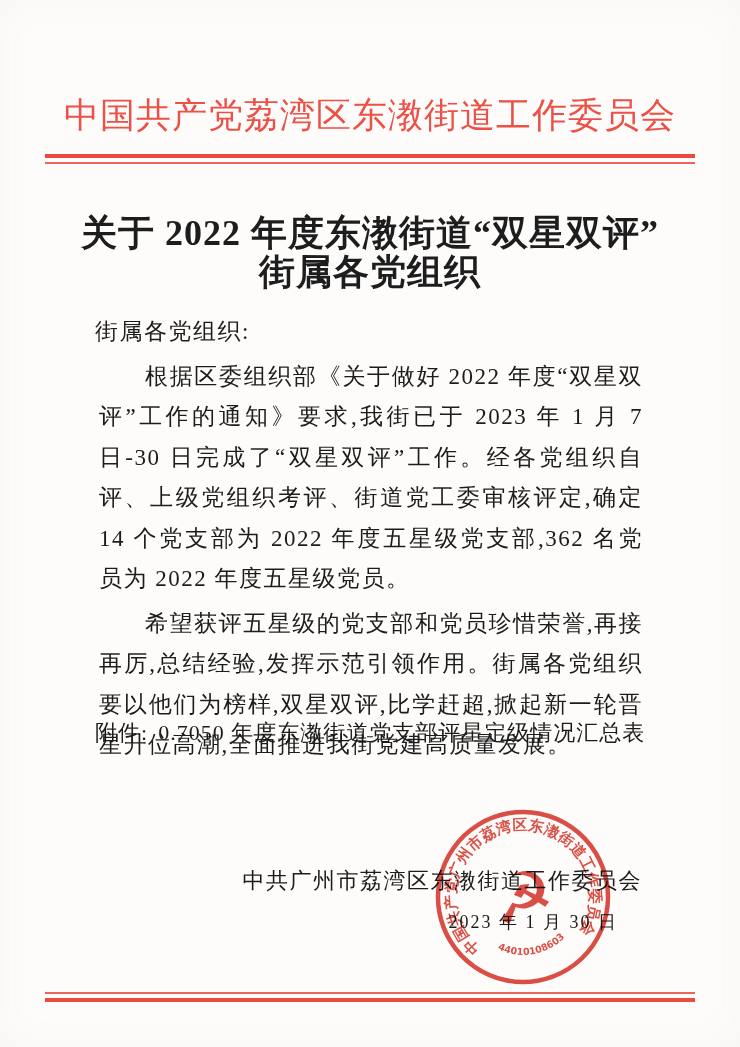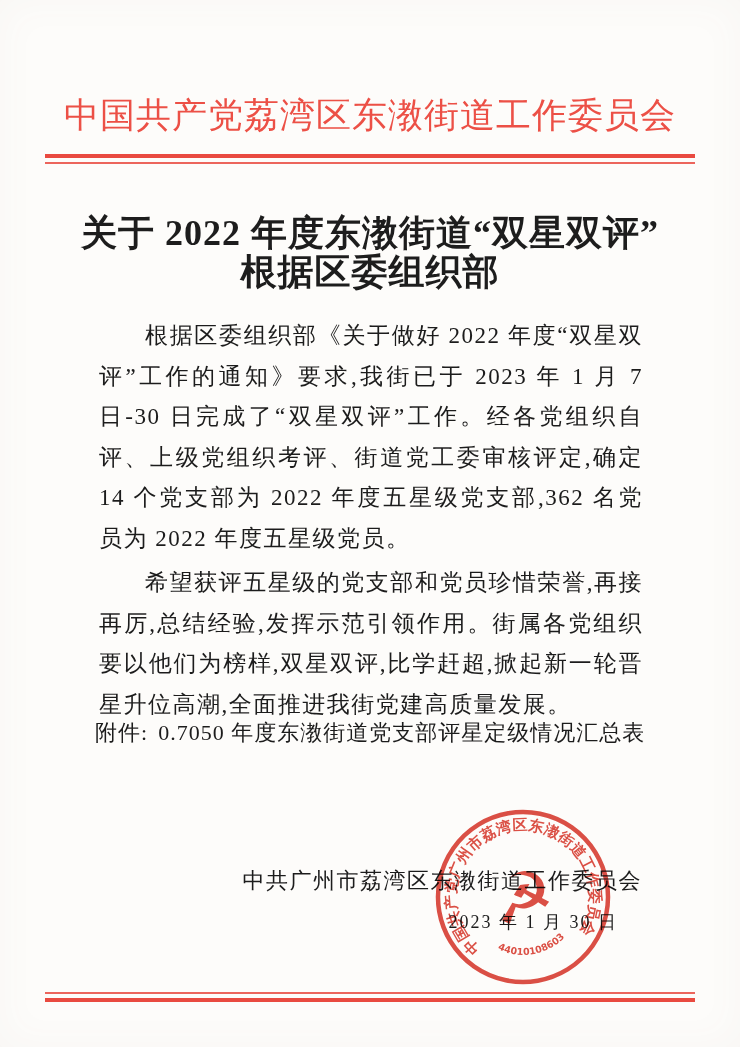--- a/index.html
+++ b/index.html
@@ -88,24 +88,25 @@
 <body>
 
 <div class="page">
 
   <div class="org-title">中国共产党荔湾区东漖街道工作委员会</div>
   <div class="rule rule-top-thick"></div>
   <div class="rule rule-top-thin"></div>
 
   <div class="doc-title">
     <div>关于 2022 年度东漖街道“双星双评”</div>
-    <div>根据区委组织部</div>
+    <div>街属各党组织</div>
   </div>
 
   <div class="body-text">
+    <div class="salutation">街属各党组织:</div>
     <p>根据区委组织部《关于做好 2022 年度“双星双评”工作的通知》要求,我街已于 2023 年 1 月 7 日-30 日完成了“双星双评”工作。经各党组织自评、上级党组织考评、街道党工委审核评定,确定 14 个党支部为 2022 年度五星级党支部,362 名党员为 2022 年度五星级党员。</p>
     <p>希望获评五星级的党支部和党员珍惜荣誉,再接再厉,总结经验,发挥示范引领作用。街属各党组织要以他们为榜样,双星双评,比学赶超,掀起新一轮晋星升位高潮,全面推进我街党建高质量发展。</p>
   </div>
 
   <div class="attachments">
     <span class="label">附件:</span>
     <span class="items">
       <div>0.7050 年度东漖街道党支部评星定级情况汇总表</div>
     </span>
   </div>

